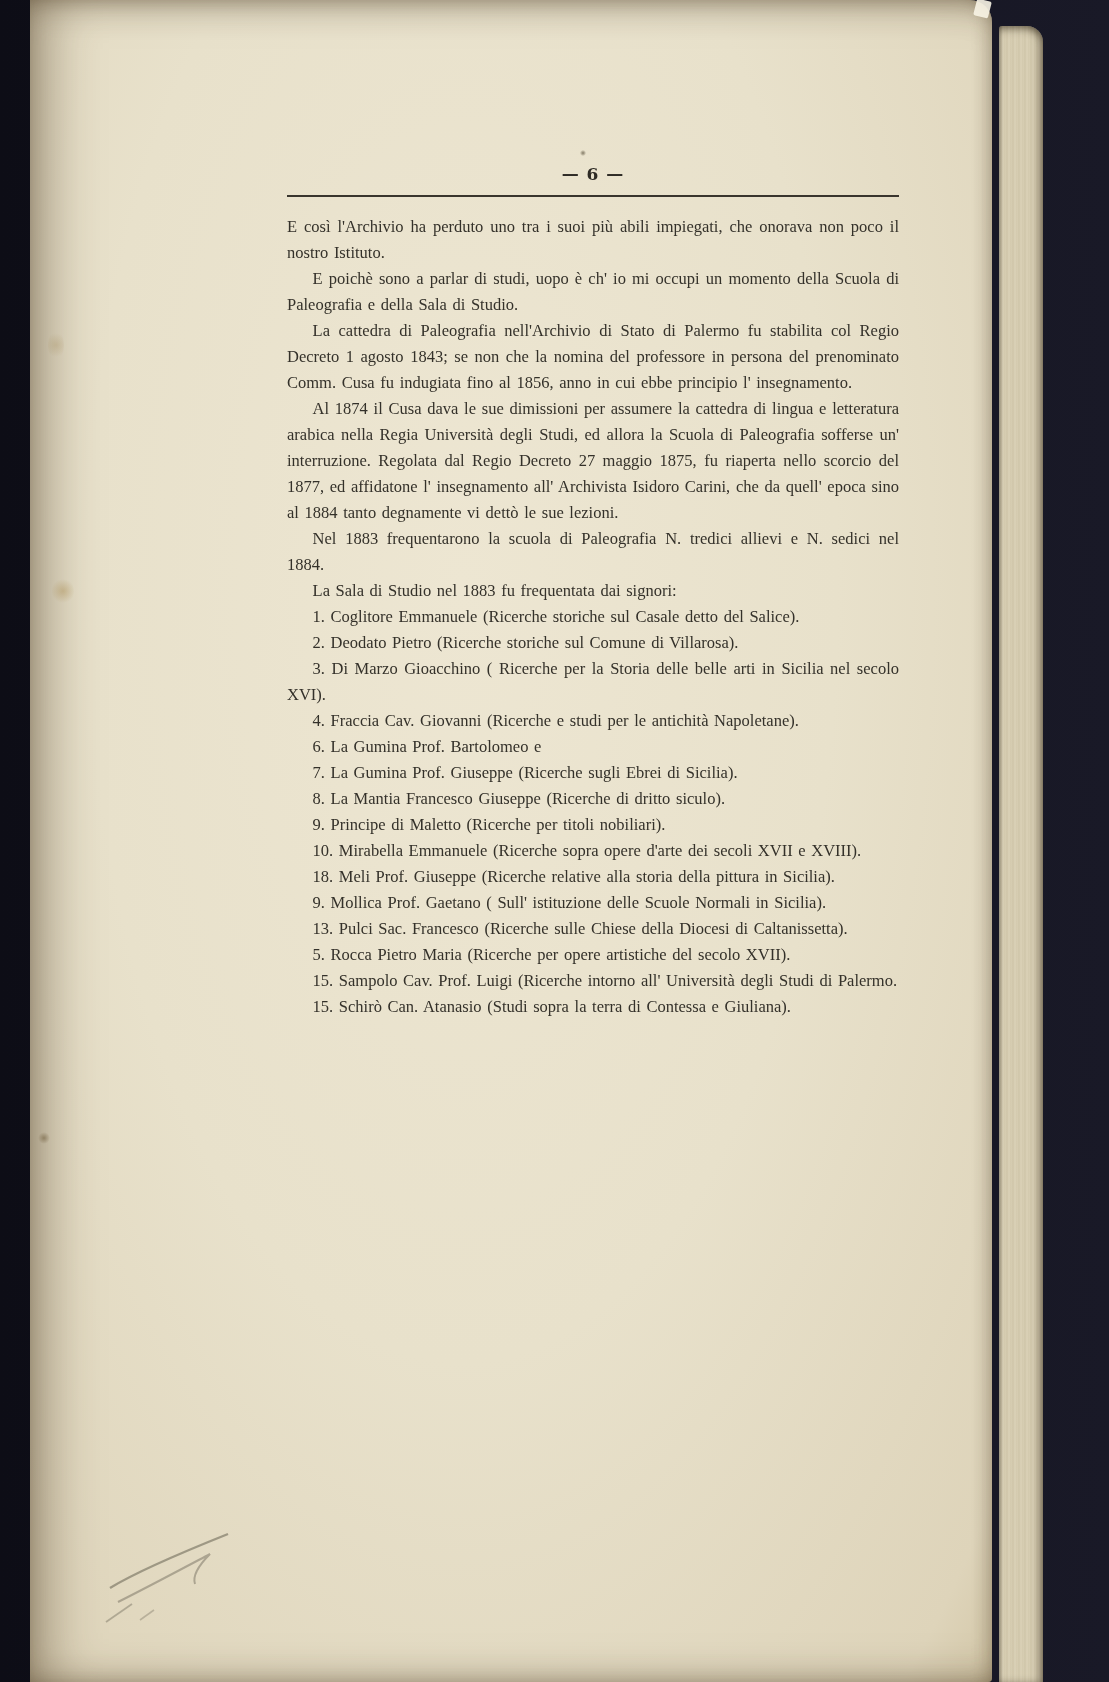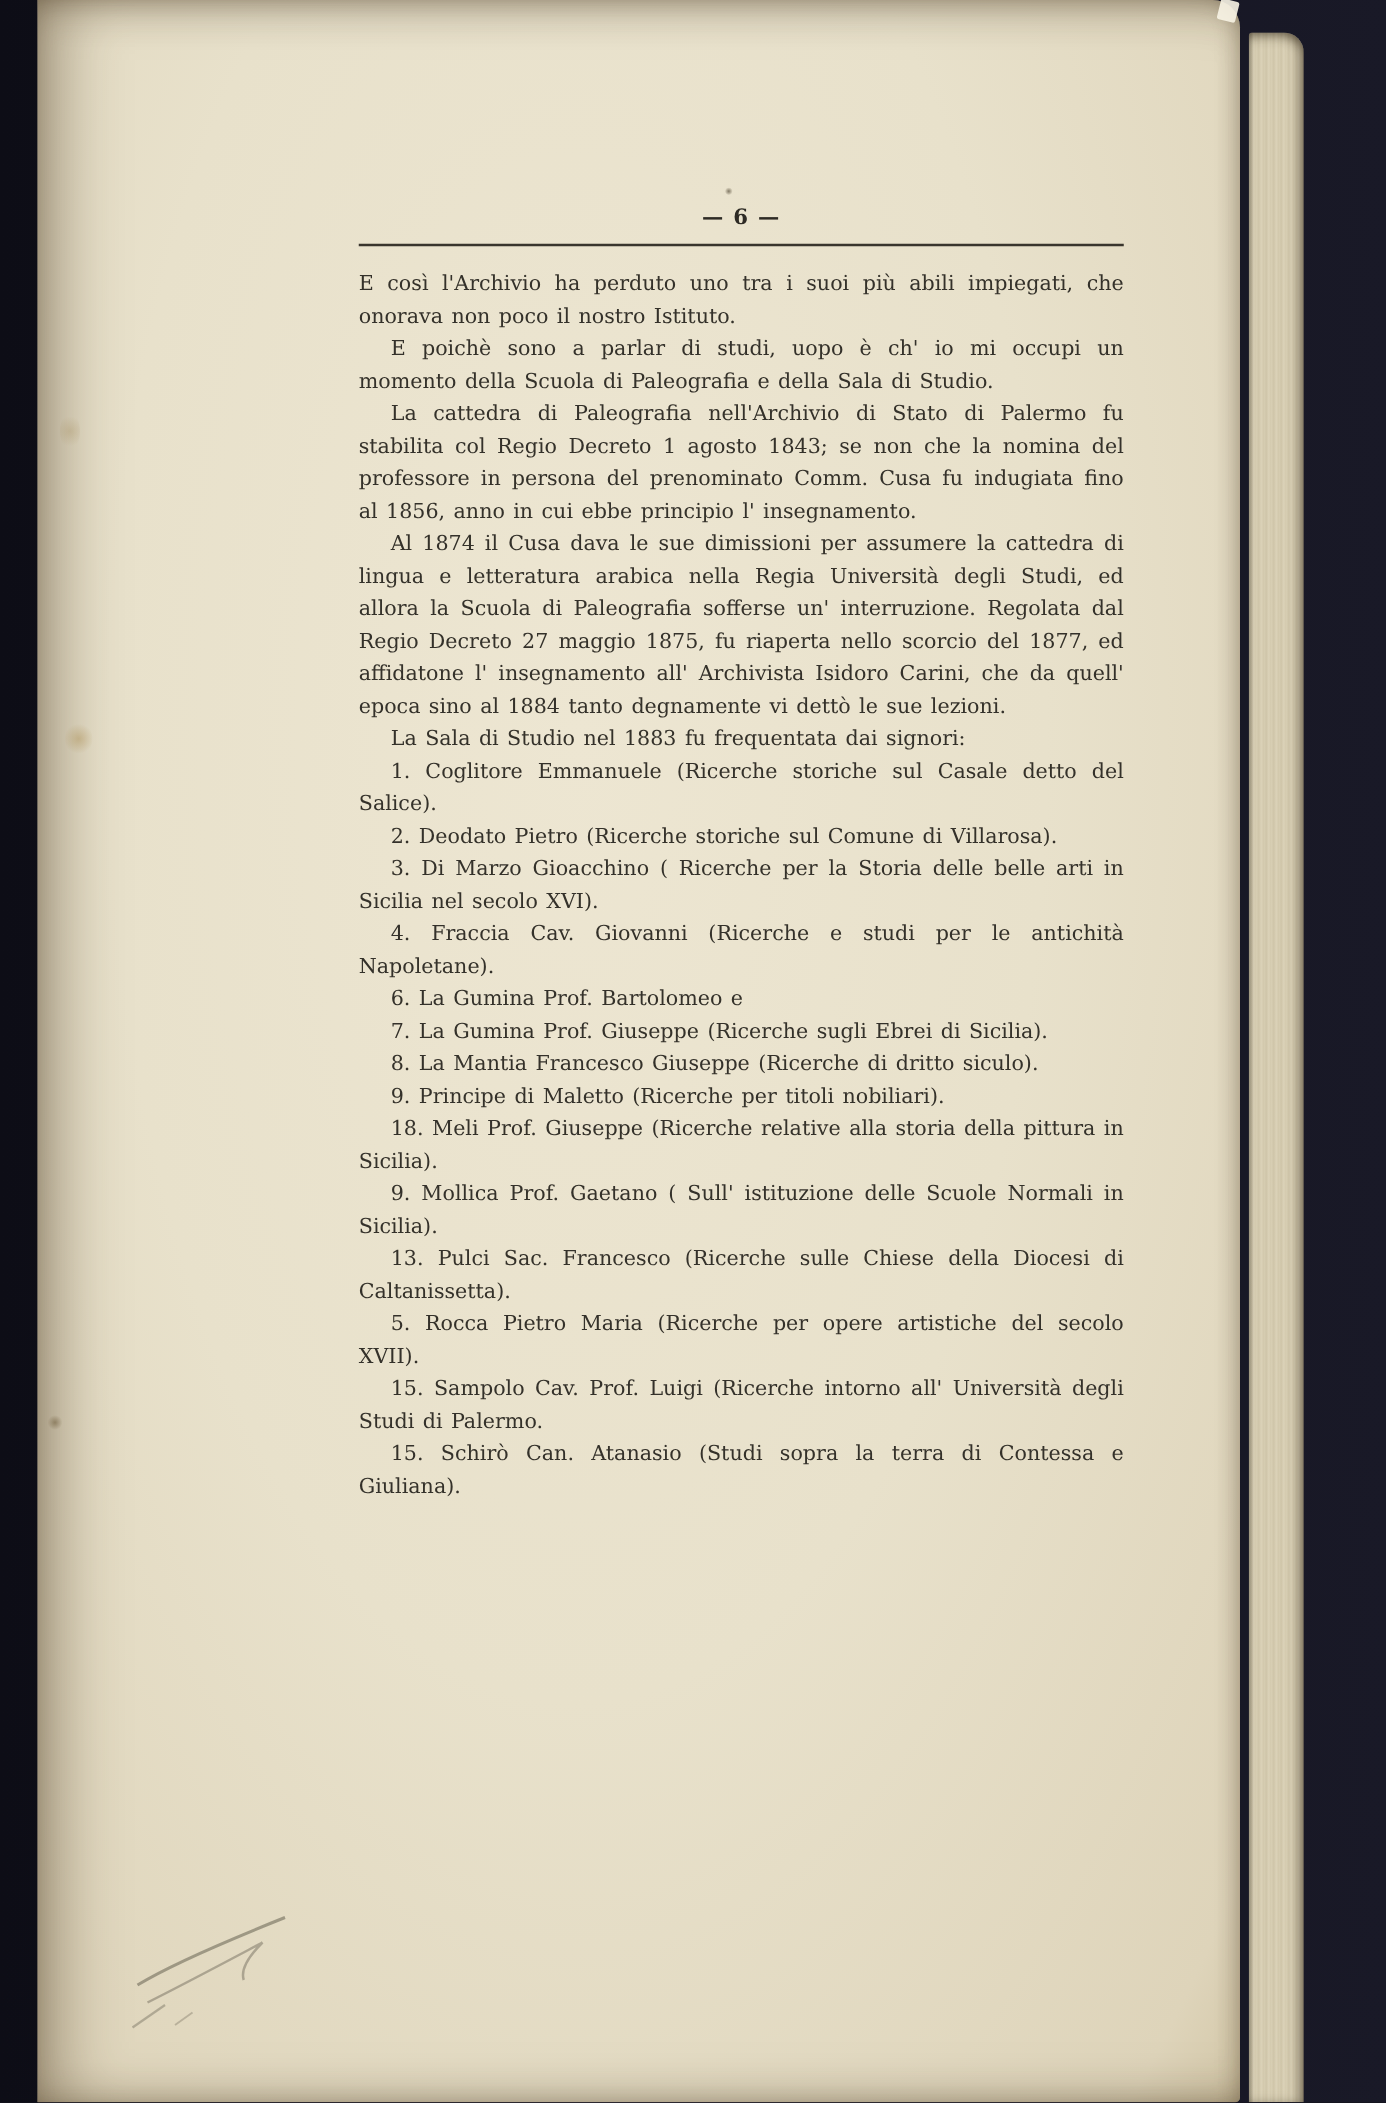--- a/index.html
+++ b/index.html
@@ -81,20 +81,21 @@
     margin-top: 17px;
     font-size: 16.5px;
     line-height: 26px;
     text-align: justify;
     color: #34312a;
   }
   .para {
     margin: 0;
     text-indent: 1.55em;
     word-spacing: 1.5px;
+    font-family: Liberation Serif, serif;
   }
   .para:first-child {
     text-indent: 0;
   }
   
   .stain {
     position: absolute;
     border-radius: 50%;
     pointer-events: none;
   }
@@ -133,29 +134,31 @@
     <div class="stain stain-4"></div>
 
     <div class="page-content">
       <div class="page-number">— 6 —</div>
       <div class="header-rule"></div>
       <div class="page-body" id="page-body">
           <p class="para">E così l'Archivio ha perduto uno tra i suoi più abili impiegati, che onorava non poco il nostro Istituto.</p>
           <p class="para">E poichè sono a parlar di studi, uopo è ch' io mi occupi un momento della Scuola di Paleografia e della Sala di Studio.</p>
           <p class="para">La cattedra di Paleografia nell'Archivio di Stato di Palermo fu stabilita col Regio Decreto 1 agosto 1843; se non che la nomina del professore in persona del prenominato Comm. Cusa fu indugiata fino al 1856, anno in cui ebbe principio l' insegnamento.</p>
           <p class="para">Al 1874 il Cusa dava le sue dimissioni per assumere la cattedra di lingua e letteratura arabica nella Regia Università degli Studi, ed allora la Scuola di Paleografia sofferse un' interruzione. Regolata dal Regio Decreto 27 maggio 1875, fu riaperta nello scorcio del 1877, ed affidatone l' insegnamento all' Archivista Isidoro Carini, che da quell' epoca sino al 1884 tanto degnamente vi dettò le sue lezioni.</p>
+          <p class="para">Nel 1883 frequentarono la scuola di Paleografia N. tredici allievi e N. sedici nel 1884.</p>
           <p class="para">La Sala di Studio nel 1883 fu frequentata dai signori:</p>
           <p class="para">1. Coglitore Emmanuele (Ricerche storiche sul Casale detto del Salice).</p>
           <p class="para">2. Deodato Pietro (Ricerche storiche sul Comune di Villarosa).</p>
           <p class="para">3. Di Marzo Gioacchino ( Ricerche per la Storia delle belle arti in Sicilia nel secolo XVI).</p>
           <p class="para">4. Fraccia Cav. Giovanni (Ricerche e studi per le antichità Napoletane).</p>
           <p class="para">6. La Gumina Prof. Bartolomeo e</p>
           <p class="para">7. La Gumina Prof. Giuseppe (Ricerche sugli Ebrei di Sicilia).</p>
           <p class="para">8. La Mantia Francesco Giuseppe (Ricerche di dritto siculo).</p>
           <p class="para">9. Principe di Maletto (Ricerche per titoli nobiliari).</p>
+          <p class="para">10. Mirabella Emmanuele (Ricerche sopra opere d'arte dei secoli XVII e XVIII).</p>
           <p class="para">18. Meli Prof. Giuseppe (Ricerche relative alla storia della pittura in Sicilia).</p>
           <p class="para">9. Mollica Prof. Gaetano ( Sull' istituzione delle Scuole Normali in Sicilia).</p>
           <p class="para">13. Pulci Sac. Francesco (Ricerche sulle Chiese della Diocesi di Caltanissetta).</p>
           <p class="para">5. Rocca Pietro Maria (Ricerche per opere artistiche del secolo XVII).</p>
           <p class="para">15. Sampolo Cav. Prof. Luigi (Ricerche intorno all' Università degli Studi di Palermo.</p>
           <p class="para">15. Schirò Can. Atanasio (Studi sopra la terra di Contessa e Giuliana).</p>
         </div>
     </div>
 
     <svg class="scribble" width="150" height="120" viewBox="0 0 150 120">

